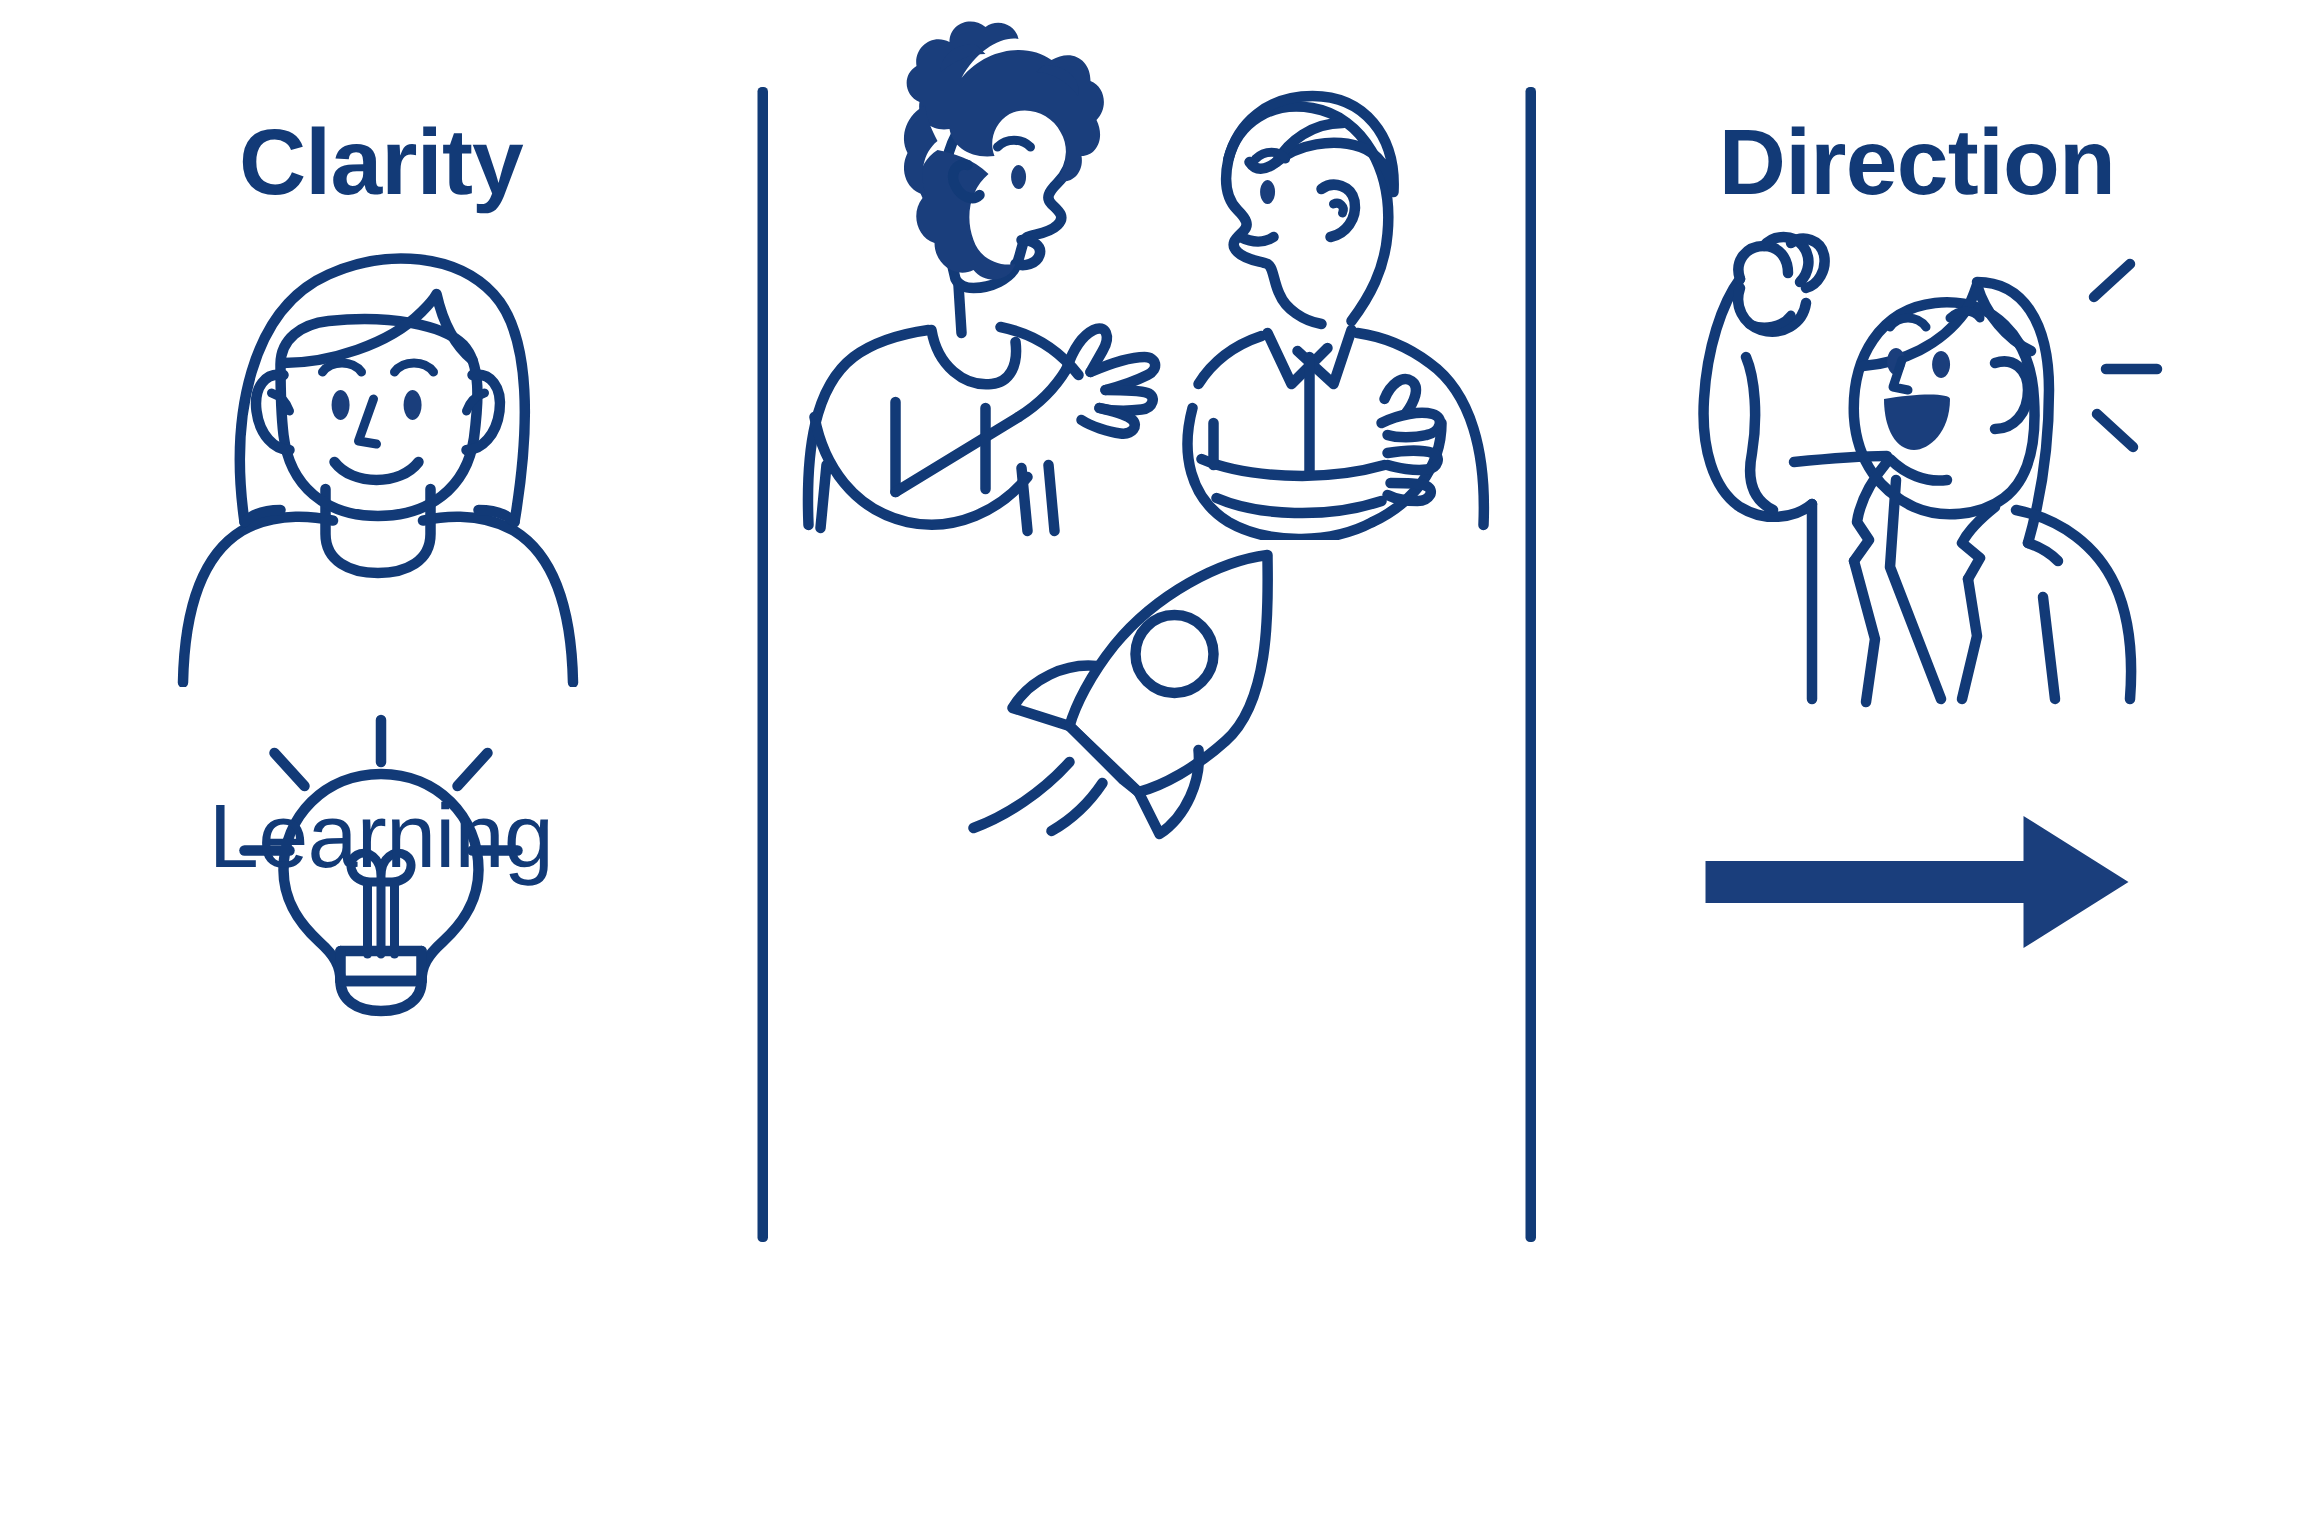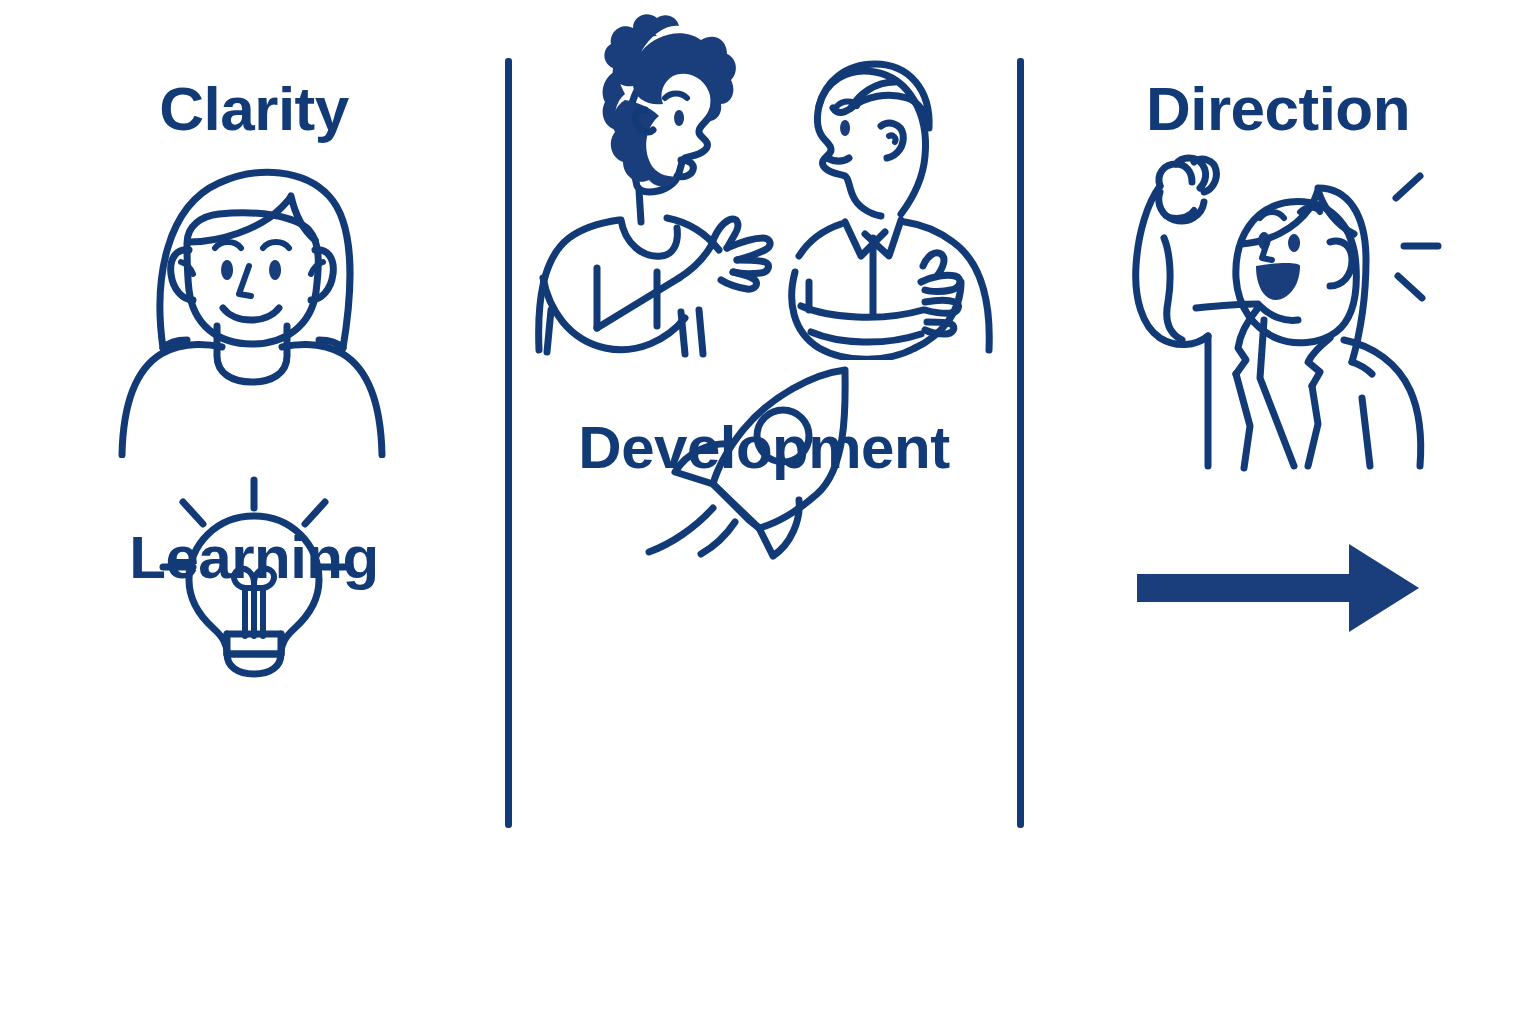--- a/index.html
+++ b/index.html
@@ -66,21 +66,21 @@
     letter-spacing: -0.5px;
     line-height: 1;
     margin-top: 78px;
     text-align: center;
     white-space: nowrap;
   }
 
   .col-footer {
     color: #123A77;
     font-size: 60px;
-    font-weight: 700;
+    font-weight: 400;
     letter-spacing: -0.5px;
     line-height: 1;
     text-align: center;
     white-space: nowrap;
     position: absolute;
     bottom: 92px;
     left: 0;
     right: 0;
   }
 
@@ -303,21 +303,20 @@
           <path class="ln" d="M74 124 L92 142 L110 160 L120 168"></path>
 
           <circle class="ln" cx="144" cy="76" r="26"></circle>
 
           <path class="ln" d="M10 192 C 32 184 56 168 74 148"></path>
           <path class="ln" d="M62 194 C 76 186 88 174 96 162"></path>
         </svg>
 
       </div>
 
-      <div class="col-footer">Development</div>
     </div>
 
     <div class="column col-3">
 
       <div class="col-title">Direction</div>
 
       <div class="art-stack">
 
         <svg class="art art-cheer" width="340" height="330" viewBox="0 0 340 330">
 

